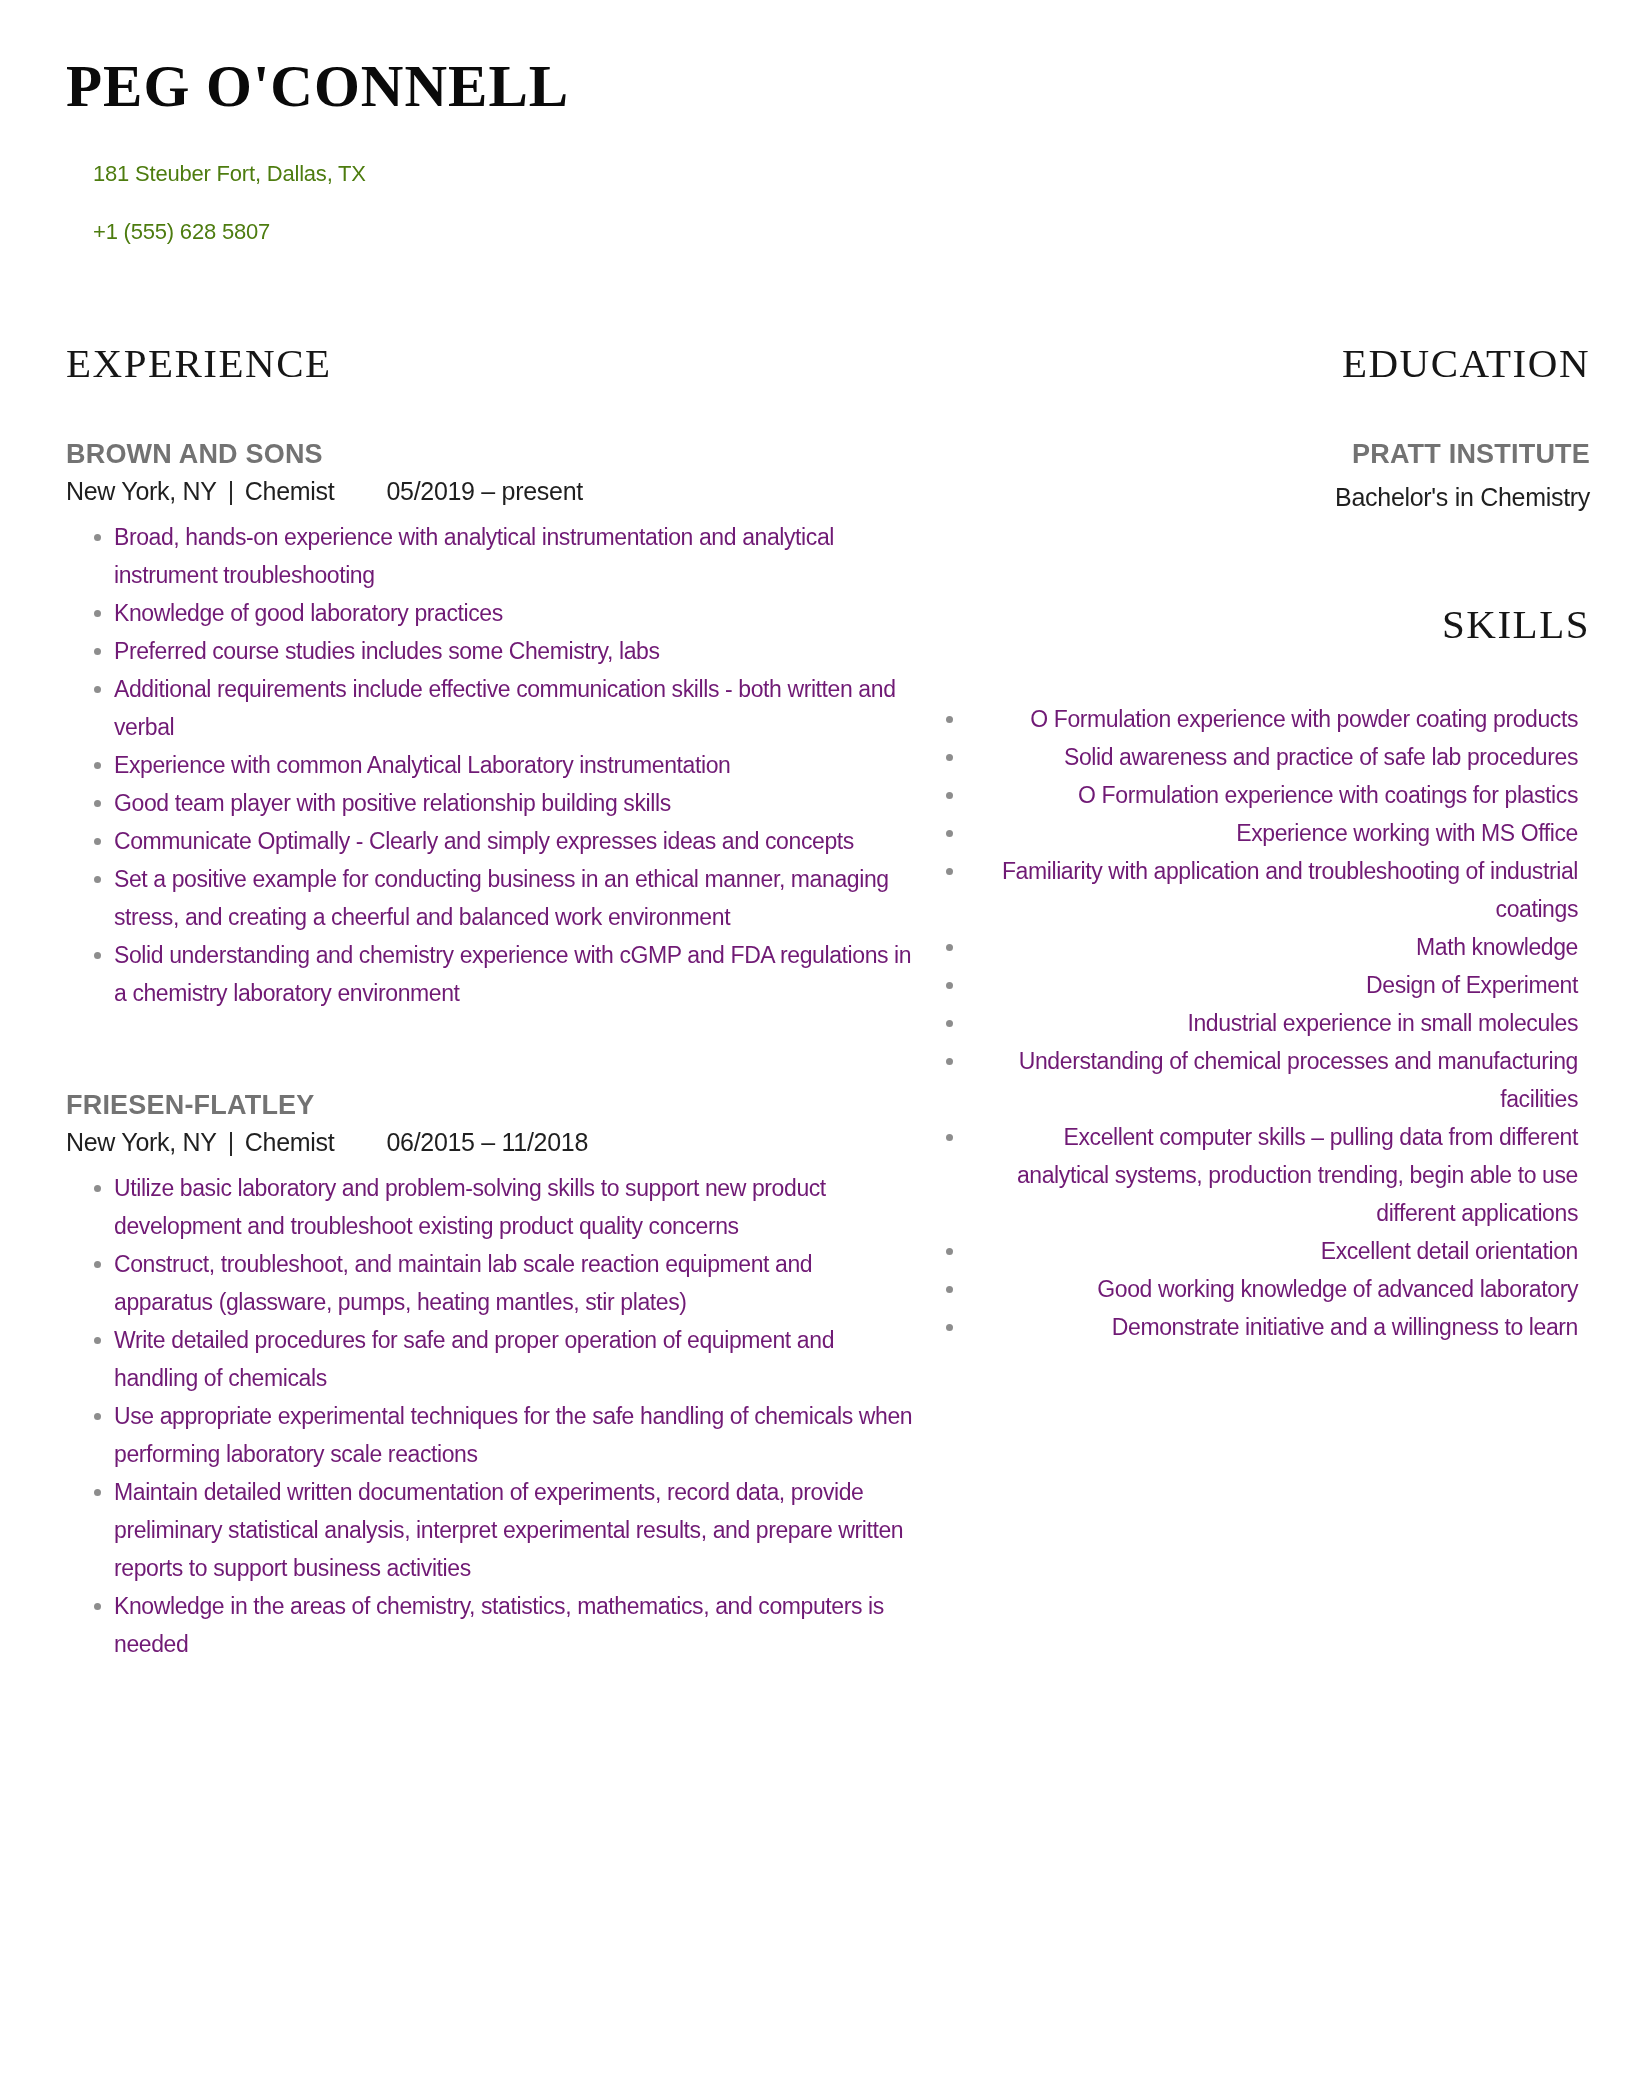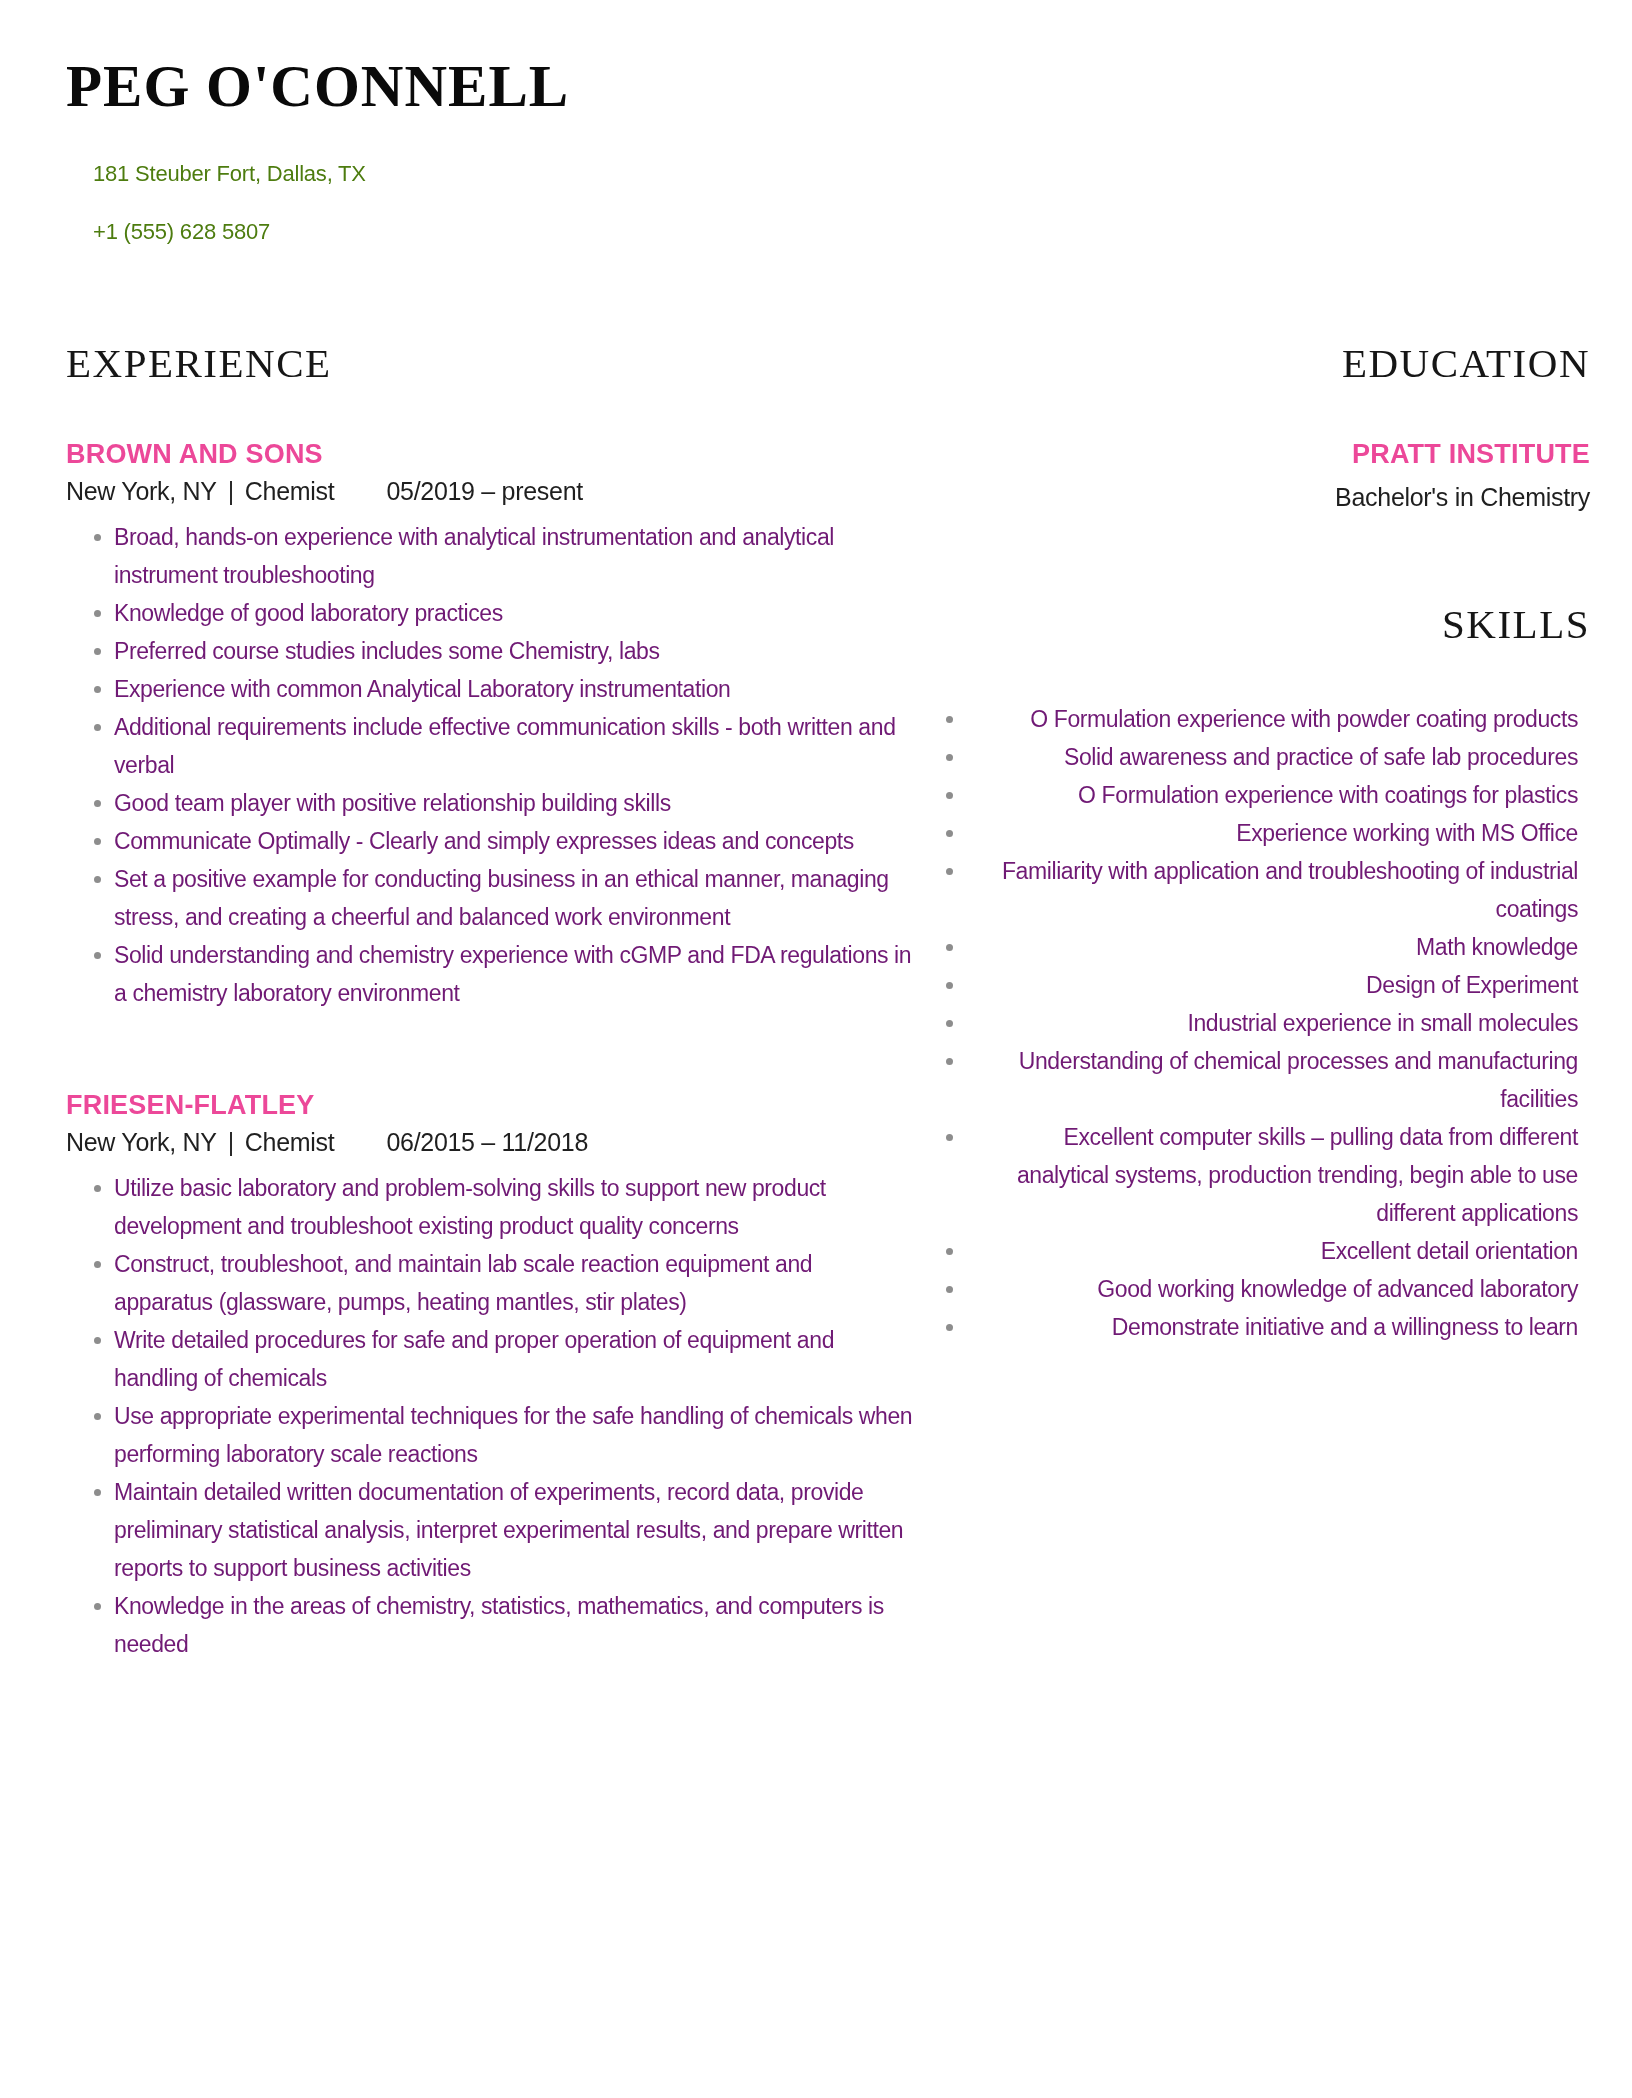--- a/index.html
+++ b/index.html
@@ -51,21 +51,21 @@
     margin: 0 0 54px 0;
   }
 
   
   .job { margin-bottom: 78px; }
   h3.org-name {
     font-size: 27px;
     line-height: 30px;
     font-weight: 700;
     letter-spacing: 0.2px;
-    color: #ec4899;
+    color: #737373;
     margin: 0 0 7px 0;
   }
   .meta {
     font-size: 25px;
     line-height: 30px;
     letter-spacing: -0.3px;
     color: #1f1f1f;
     margin: 0;
   }
   .meta .sep   { margin: 0 11px; color: #2a2a2a; }
@@ -127,22 +127,22 @@
       <article class="job">
         <h3 class="org-name">BROWN AND SONS</h3>
         <p class="meta">
           <span>New York, NY</span><span class="sep">|</span><span>Chemist</span><span class="dates">05/2019 – present</span>
         </p>
         <ul class="bullets">
 
         <li>Broad, hands-on experience with analytical instrumentation and analytical instrument troubleshooting</li>
             <li>Knowledge of good laboratory practices</li>
             <li>Preferred course studies includes some Chemistry, labs</li>
+            <li>Additional requirements include effective communication skills - both written and verbal</li>
             <li>Experience with common Analytical Laboratory instrumentation</li>
-            <li>Additional requirements include effective communication skills - both written and verbal</li>
             <li>Good team player with positive relationship building skills</li>
             <li>Communicate Optimally - Clearly and simply expresses ideas and concepts</li>
             <li>Set a positive example for conducting business in an ethical manner, managing stress, and creating a cheerful and balanced work environment</li>
             <li>Solid understanding and chemistry experience with cGMP and FDA regulations in a chemistry laboratory environment</li>
           </ul>
       </article>
 
       <article class="job">
         <h3 class="org-name">FRIESEN-FLATLEY</h3>
         <p class="meta">

